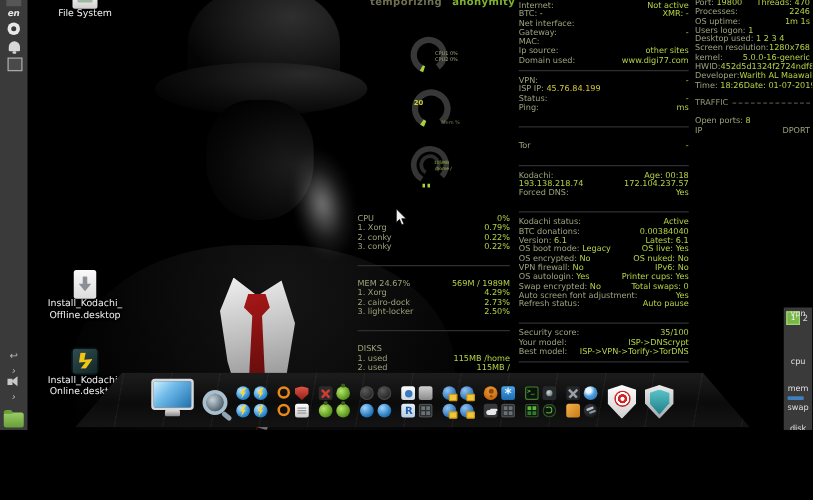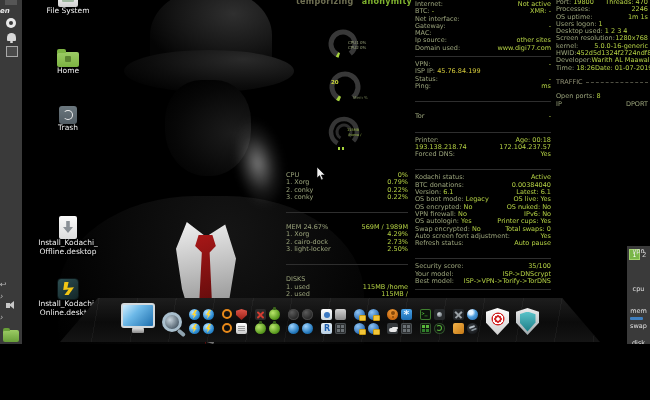--- a/index.html
+++ b/index.html
@@ -1,21 +1,21 @@
 <!DOCTYPE html>
 <html><head>
 <meta charset="utf-8">
 <style>
   html,body{margin:0;padding:0;background:#000;}
   .screen{position:relative;width:650px;height:344px;background:#000;overflow:hidden;
           font-family:"DejaVu Sans",sans-serif;}
 
   
   .left-strip{position:absolute;left:0;top:0;width:22px;height:400px;background:#3a3a3a;z-index:6;}
-  .ls-item{position:absolute;left:0;width:22px;color:#ddd;font-style:italic;}
+  .ls-item{position:absolute;left:0;width:22px;text-align:center;color:#ddd;font-style:italic;}
   .ls-partial{top:0;height:5px;background:#565656;width:12px;left:5px;}
   .ls-en{top:7px;font-size:7px;font-weight:bold;color:#e8e8e8;}
   .ls-record{top:18px;left:6px;width:10px;height:10px;border-radius:50%;background:#e8e8e8;}
   .ls-record::after{content:"";position:absolute;left:3px;top:3px;width:4px;height:4px;border-radius:50%;background:#3a3a3a;}
   .ls-bell{top:33px;left:7px;width:9px;height:8px;background:#d8d8d8;border-radius:5px 5px 1px 1px;}
   .ls-bell::after{content:"";position:absolute;left:3px;bottom:-2px;width:3px;height:2px;background:#d8d8d8;border-radius:2px;}
   .ls-clip{top:46px;left:6px;width:10px;height:9px;border:1px solid #a8a8a8;background:#4a4a4a;}
   .ls-glyph{font-size:8px;color:#bbb;line-height:9px;}
   .ls-undo{top:280px;}
   .ls-chev1{top:292px;}
@@ -217,28 +217,20 @@
     <div class="ls-item tray-checker"></div>
     <div class="ls-item tray-greensq"></div>
     <div class="ls-item tray-check"></div>
   </div>
 
   <div class="desktop-icons">
     <div class="di" style="top:-6px">
       <div class="di-icon ic-filesystem"></div>
       <div class="di-label">File System</div>
     </div>
-    <div class="di" style="top:52px">
-      <div class="di-icon ic-home"></div>
-      <div class="di-label">Home</div>
-    </div>
-    <div class="di" style="top:106px">
-      <div class="di-icon ic-trash"></div>
-      <div class="di-label">Trash</div>
-    </div>
     <div class="di" style="top:216px">
       <div class="di-icon ic-offline"></div>
       <div class="di-label">Install_Kodachi_
 Offline.desktop</div>
     </div>
     <div class="di" style="top:278px">
       <div class="di-icon ic-online"></div>
       <div class="di-label">Install_Kodachi_
 Online.desktop</div>
     </div>
@@ -368,21 +360,21 @@
       <div class="blankrow"></div>
       <div class="sep"></div>
       <div class="blankrow"></div>
       <div class="irow">
         <span class="il">Tor</span>
         <span class="ir">-</span>
       </div>
       <div class="blankrow"></div>
       <div class="sep"></div>
       <div class="irow">
-        <span class="il">Printer:</span>
+        <span class="il">Kodachi:</span>
         <span class="ir">Age: 00:18</span>
       </div>
       <div class="irow">
         <span class="il"><span class="ilv"> 193.138.218.74</span></span>
         <span class="ir">172.104.237.57</span>
       </div>
       <div class="irow">
         <span class="il">Forced DNS:</span>
         <span class="ir">Yes</span>
       </div>

